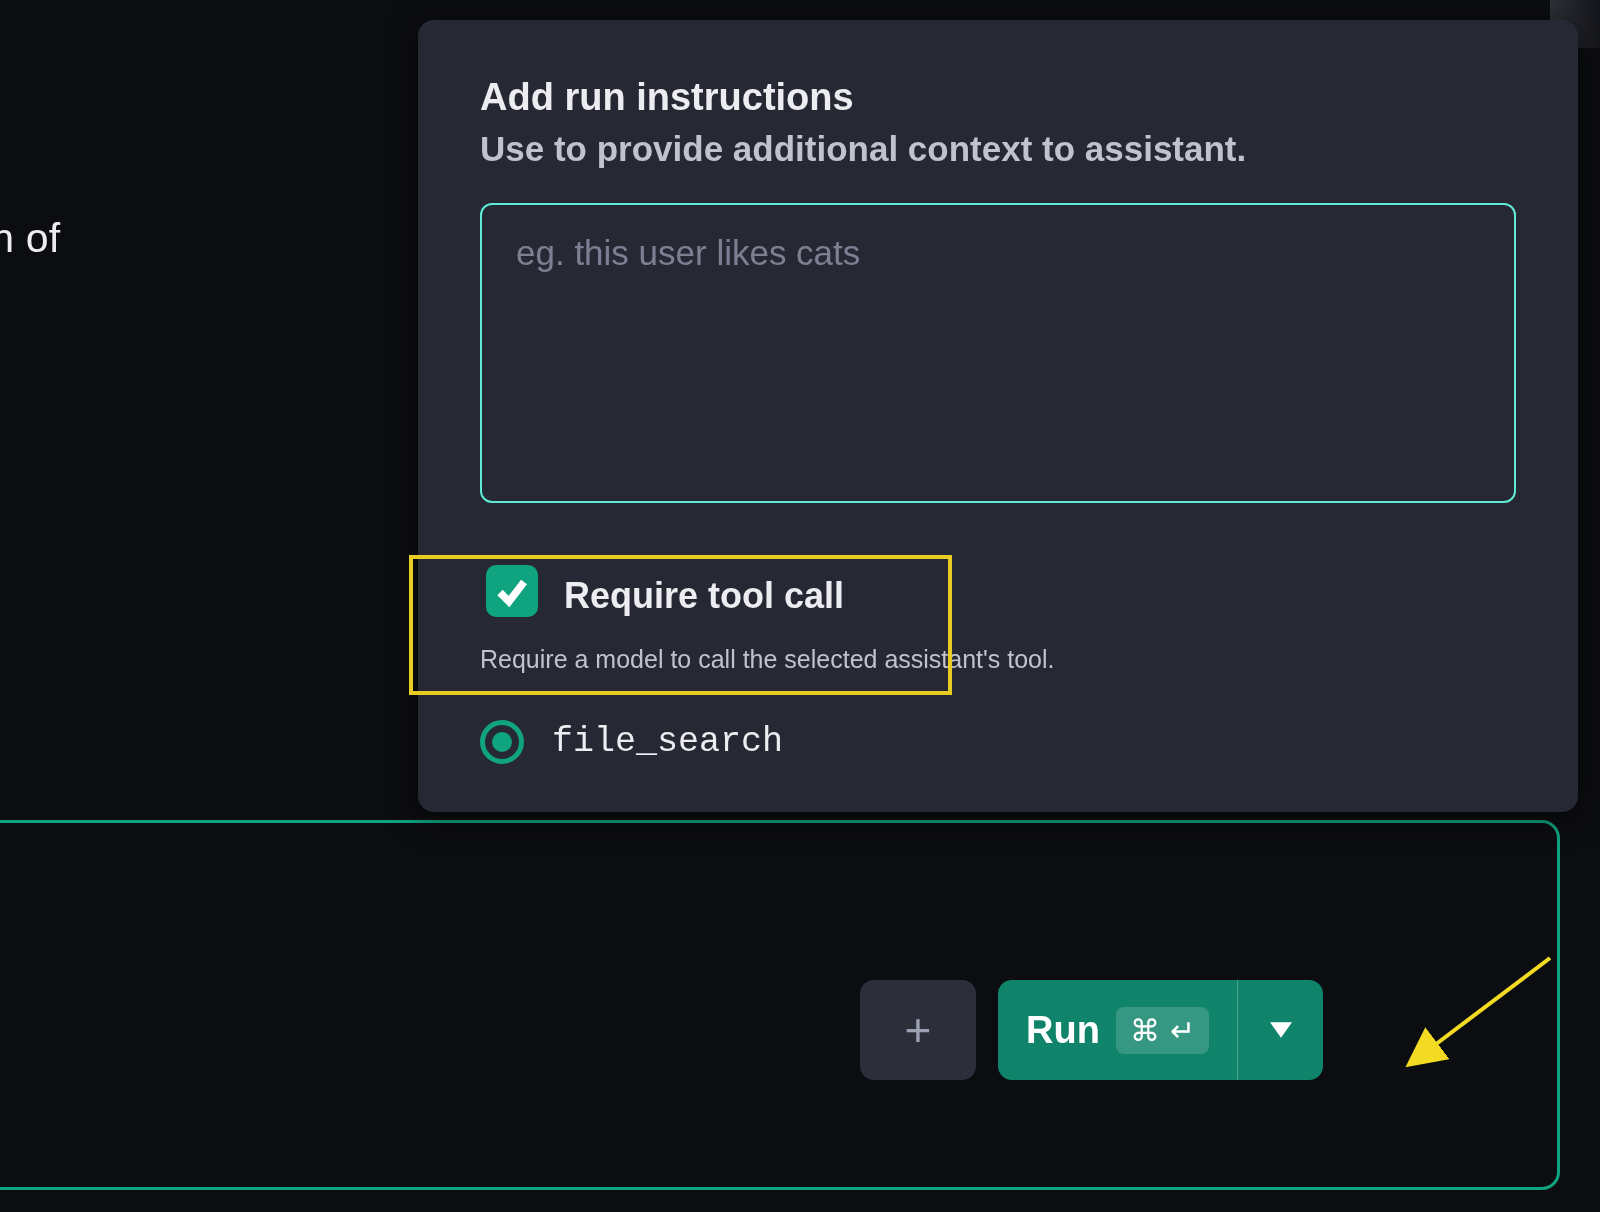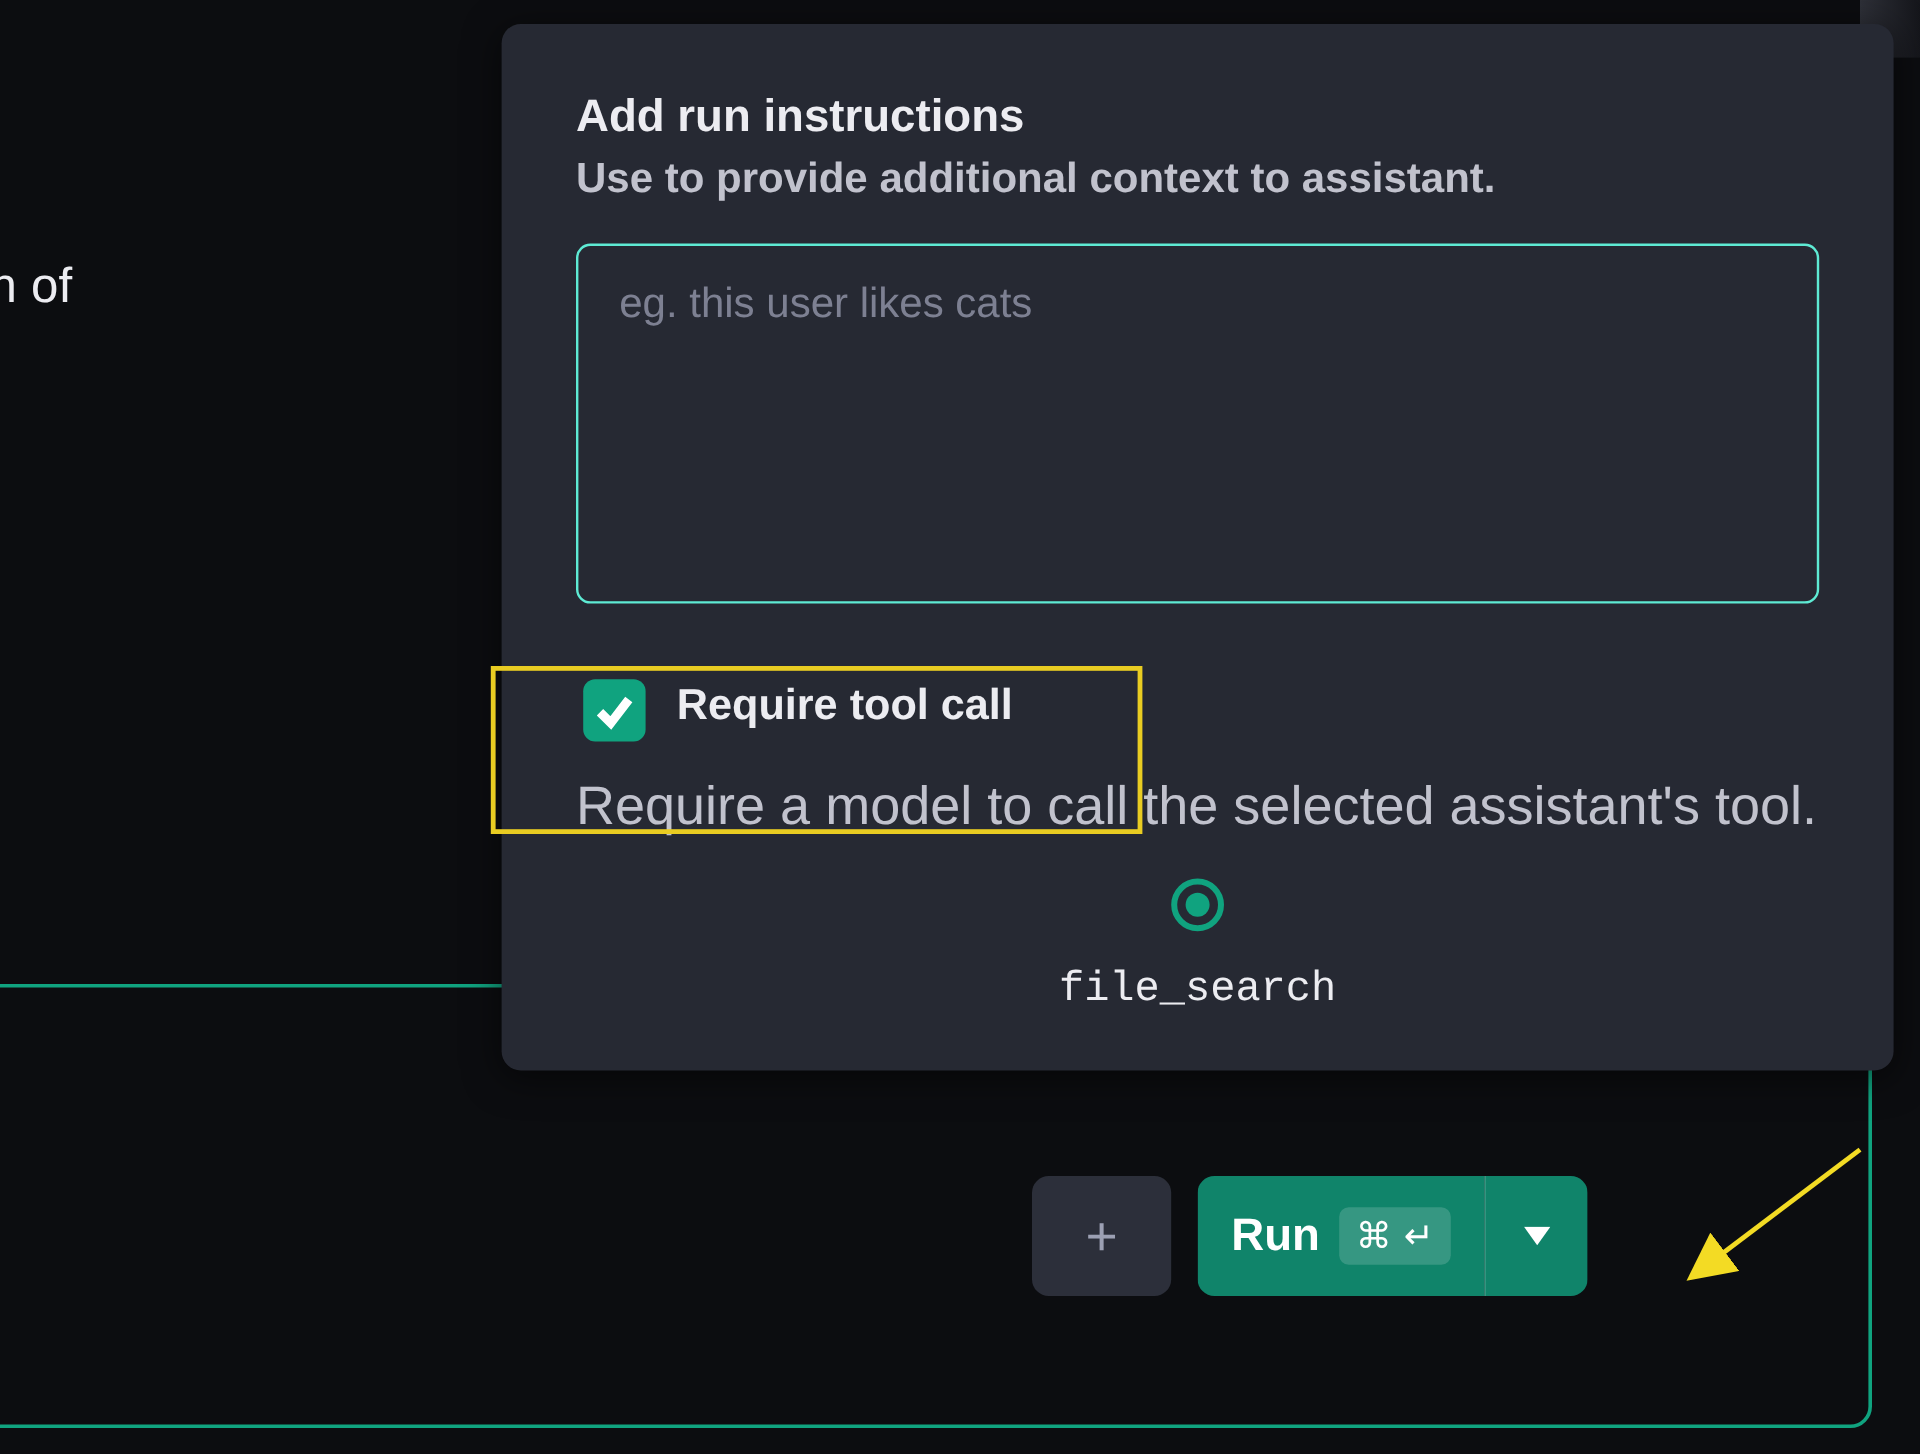--- a/index.html
+++ b/index.html
@@ -75,21 +75,21 @@
       padding: 28px 34px;
       resize: none;
       font-family: inherit;
       outline: none;
     }
     .instructions-input::placeholder {
       color: #7d8092;
     }
     .require-row {
       display: flex;
-      align-items: flex-start;
+      align-items: flex-end;
       gap: 26px;
       margin-top: 48px;
       padding: 10px 6px;
     }
     .checkbox {
       width: 52px;
       height: 52px;
       border-radius: 10px;
       background: #10a37f;
       display: flex;
@@ -103,30 +103,29 @@
       stroke: #fff;
       stroke-width: 5;
       fill: none;
     }
     .require-label {
       font-size: 36px;
       font-weight: 700;
       color: #ececf1;
     }
     .require-desc {
-      font-size: 45px;
+      font-size: 25px;
       color: #c1c2cd;
       margin-top: 18px;
     }
     .tool-row {
       display: flex;
       align-items: center;
       gap: 28px;
-      margin-top: 34px;
-      flex-direction: column;
+      margin-top: 46px;
     }
     .radio {
       width: 44px;
       height: 44px;
       border-radius: 50%;
       border: 5px solid #10a37f;
       display: flex;
       align-items: center;
       justify-content: center;
       flex-shrink: 0;

